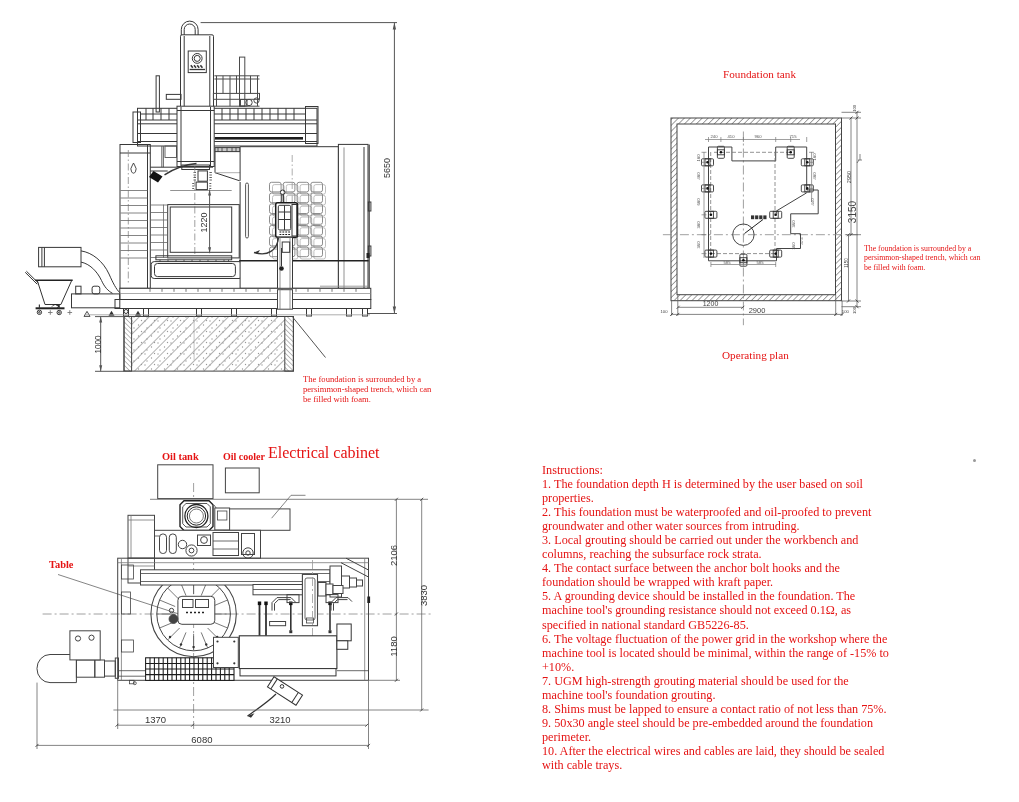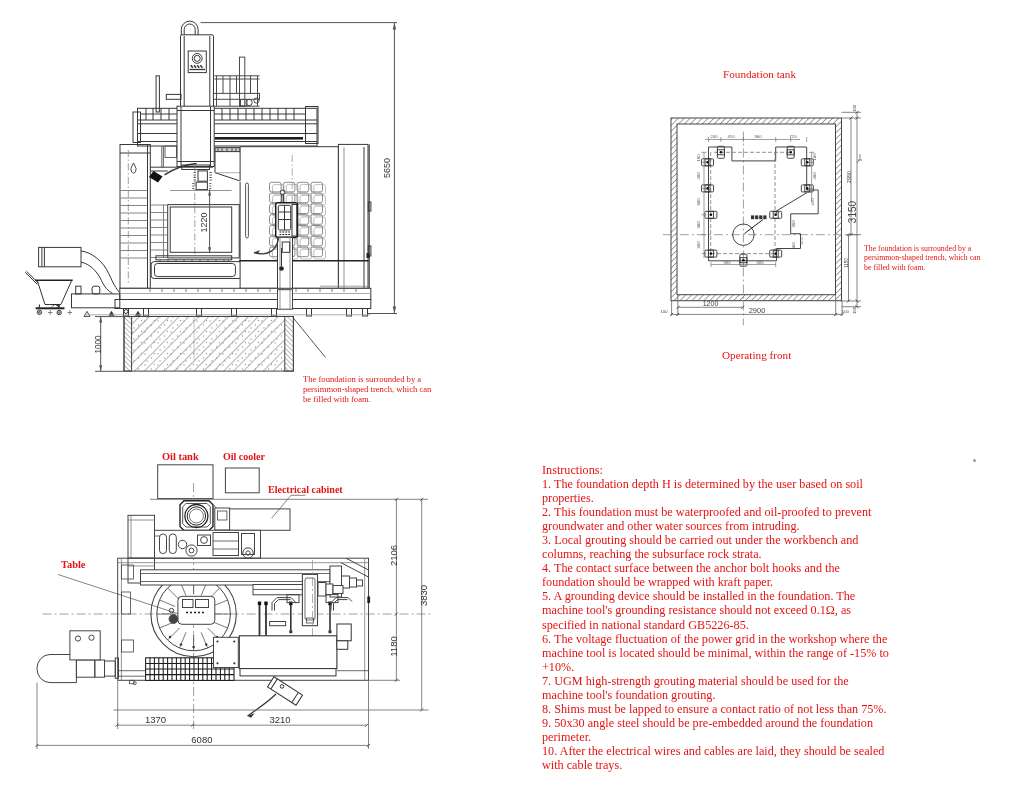--- a/index.html
+++ b/index.html
@@ -703,28 +703,28 @@
   <path d="M52,306.5 c2,-2.5 5,-2.5 7,-0.5 l-2.5,-0.5 M59,306 l-1.5,2" stroke="#222"></path>
   <path d="M48,312.5 h4.6 M50.3,310.2 v4.6 M67.5,312.5 h4.6 M69.8,310.2 v4.6" stroke-width="0.9" stroke="#777"></path>
 </g>
 </g>
 </svg>
 
 <div class="red" style="left:303px;top:375px;font-size:8.6px;line-height:9.9px;">The foundation is surrounded by a<br>persimmon-shaped trench, which can<br>be filled with foam.</div>
 
 <div class="red" style="left:723px;top:68px;font-size:11.2px;">Foundation tank</div>
 
-<div class="red" style="left:722px;top:349px;font-size:11.2px;">Operating front</div>
+<div class="red" style="left:722px;top:349px;font-size:11.2px;">Operating plan</div>
 
 <div class="red" style="left:864px;top:244px;font-size:7.8px;line-height:9.3px;">The foundation is surrounded by a<br>persimmon-shaped trench, which can<br>be filled with foam.</div>
 
 <div class="red" style="left:162px;top:451px;font-size:10.4px;font-weight:bold;">Oil tank</div>
 
 <div class="red" style="left:223px;top:451px;font-size:10px;font-weight:bold;">Oil cooler</div>
 
-<div class="red" style="left:268px;top:484px;font-size:10px;font-weight:bold;">Electrical cabinet</div>
-
-<div class="red" style="left:61px;top:559px;font-size:10.4px;font-weight:bold;">Table</div>
+<div class="red" style="left:268px;top:444px;font-size:16px;font-weight:normal;">Electrical cabinet</div>
+
+<div class="red" style="left:49px;top:559px;font-size:10.4px;font-weight:bold;">Table</div>
 
 <div style="position:absolute;left:973px;top:459px;width:3px;height:3px;background:#999;border-radius:50%;"></div>
 
 <div class="red" style="left:542px;top:463px;font-size:12.2px;line-height:14.05px;width:370px;">Instructions:<br>1. The foundation depth H is determined by the user based on soil<br>properties.<br>2. This foundation must be waterproofed and oil-proofed to prevent<br>groundwater and other water sources from intruding.<br>3. Local grouting should be carried out under the workbench and<br>columns, reaching the subsurface rock strata.<br>4. The contact surface between the anchor bolt hooks and the<br>foundation should be wrapped with kraft paper.<br>5. A grounding device should be installed in the foundation. The<br>machine tool's grounding resistance should not exceed 0.1Ω, as<br>specified in national standard GB5226-85.<br>6. The voltage fluctuation of the power grid in the workshop where the<br>machine tool is located should be minimal, within the range of -15% to<br>+10%.<br>7. UGM high-strength grouting material should be used for the<br>machine tool's foundation grouting.<br>8. Shims must be lapped to ensure a contact ratio of not less than 75%.<br>9. 50x30 angle steel should be pre-embedded around the foundation<br>perimeter.<br>10. After the electrical wires and cables are laid, they should be sealed<br>with cable trays.</div>
 </div>
 
 </body></html>

